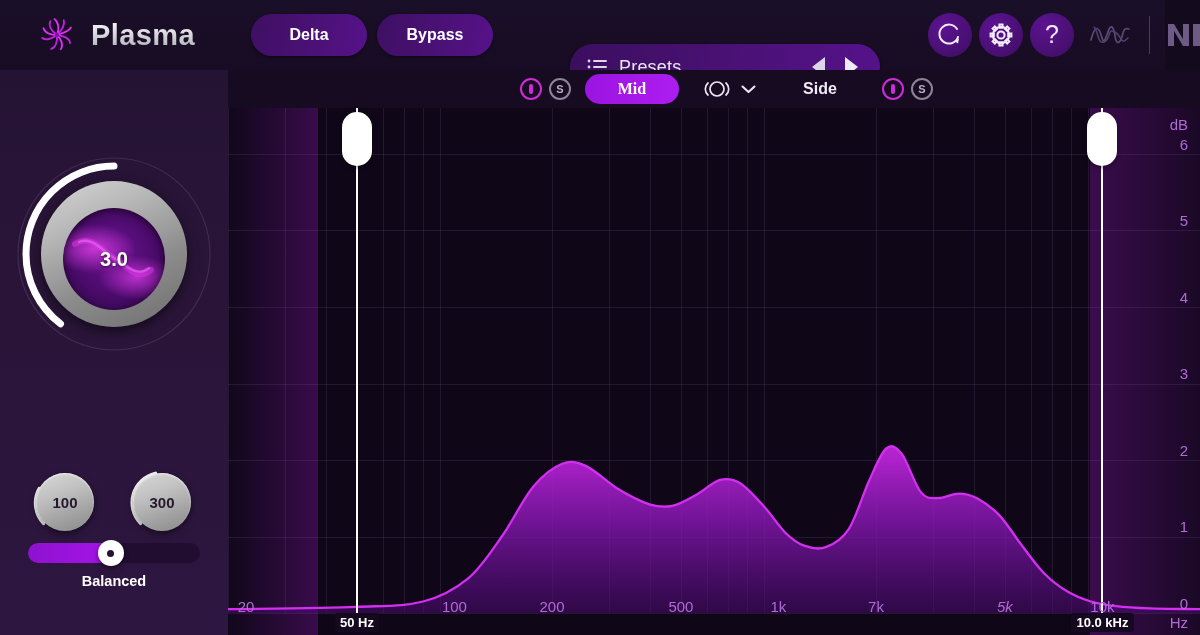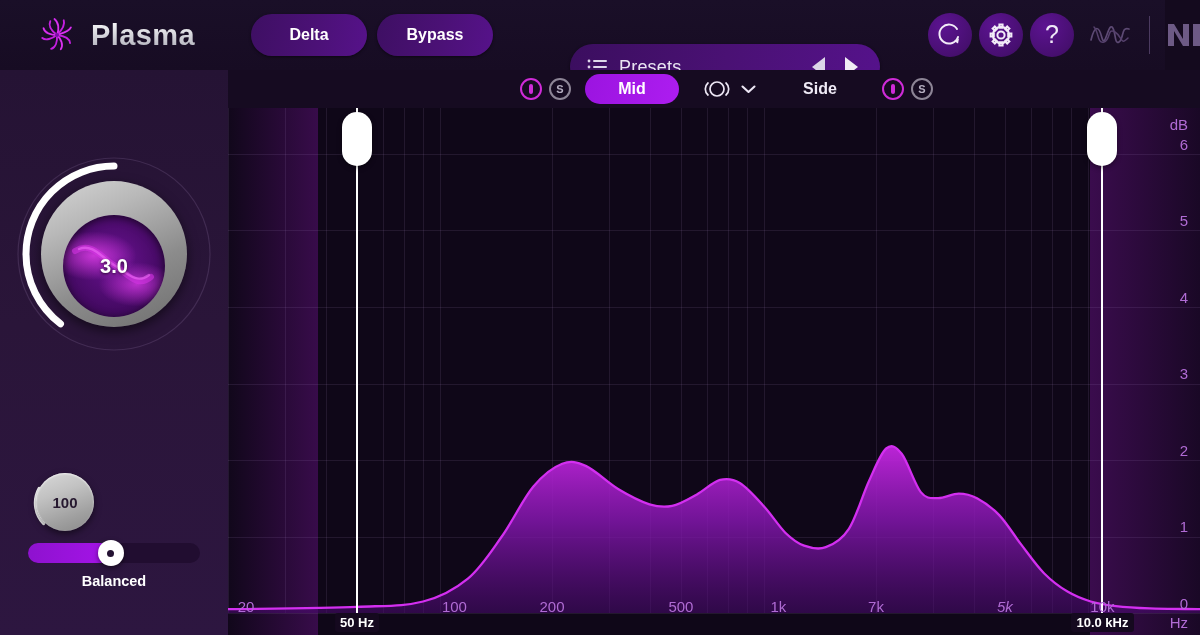--- a/index.html
+++ b/index.html
@@ -105,21 +105,21 @@
   
   .knob-main-wrap { position: absolute; left: 14px; top: 84px; width: 200px; height: 200px; }
   .knob-main-wrap svg { position: absolute; left: 0; top: 0; }
   .knob-main-face {
     position: absolute; left: 27px; top: 27px; width: 146px; height: 146px;
     border-radius: 50%;
     background: linear-gradient(155deg, #d6d6d6 0%, #b8b8b8 28%, #8c8c8c 62%, #6e6e6e 100%);
     box-shadow: 0 4px 12px rgba(0,0,0,0.55);
   }
   .knob-main-inner {
-    position: absolute; left: 22px; top: 34px; width: 102px; height: 102px;
+    position: absolute; left: 22px; top: 27px; width: 102px; height: 102px;
     border-radius: 50%;
     background:
       radial-gradient(ellipse 70% 40% at 30% 40%, rgba(220,60,230,0.85) 0%, rgba(190,40,210,0.0) 60%),
       radial-gradient(ellipse 60% 35% at 72% 68%, rgba(210,55,225,0.8) 0%, rgba(180,40,200,0.0) 62%),
       radial-gradient(circle at 50% 45%, #6a1192 0%, #4a0b6a 55%, #2e0646 100%);
     display: flex; align-items: center; justify-content: center;
     box-shadow: inset 0 2px 8px rgba(0,0,0,0.6);
   }
   .knob-main-value {
     color: #fff; font-size: 20px; font-weight: bold;
@@ -188,21 +188,21 @@
   }
   .ms-icon.mute { border: 2px solid #cf2bd8; color: #cf2bd8; }
   .ms-icon.mute .bar { width: 4px; height: 10px; border-radius: 2px; background: #cf2bd8; }
   .ms-icon.solo { border: 2px solid #8d8596; color: #b5aec0; }
 
   .ms-toggle {
     height: 30px; border-radius: 15px;
     display: flex; align-items: center; justify-content: center;
     color: #fff; font-size: 16px; font-weight: bold; cursor: pointer;
   }
-  .ms-toggle.on { background: linear-gradient(100deg, #9b14e0 0%, #ad1df0 100%); }
+  .ms-toggle.on { background: linear-gradient(100deg, #9b14e0 0%, #ad1df0 100%); font-family: Liberation Serif, serif; }
   .ms-toggle.off { color: #efeaf6; }
 
   .link-icon-wrap { display: flex; align-items: center; gap: 6px; cursor: pointer; }
 
   
   .spectrum {
     position: absolute; left: 228px; top: 108px;
     width: 972px; height: 527px;
     background: #0f0718;
     overflow: hidden;
@@ -361,20 +361,29 @@
     <div class="sknob" id="knob-attack">
       <svg width="74" height="74" viewBox="0 0 74 74">
         <path d="M 15.6 58.4 A 30 30 0 0 1 11.2 23.5" fill="none" stroke="#ffffff" stroke-width="3.4" stroke-linecap="round"></path>
       </svg>
       <div class="sknob-face">
         <span class="sknob-val">100</span>
       </div>
       <div class="sknob-label">Attack</div>
     </div>
 
+    <div class="sknob" id="knob-release">
+      <svg width="74" height="74" viewBox="0 0 74 74">
+        <path d="M 15.6 58.4 A 30 30 0 0 1 30.5 8.3" fill="none" stroke="#ffffff" stroke-width="3.4" stroke-linecap="round"></path>
+      </svg>
+      <div class="sknob-face">
+        <span class="sknob-val">300</span>
+      </div>
+      <div class="sknob-label">Release</div>
+    </div>
 
     <div class="slider-wrap">
       <div class="slider-track">
         <div class="slider-fill"></div>
         <div class="slider-thumb"></div>
       </div>
       <div class="slider-label">Balanced</div>
     </div>
   </div>
 

